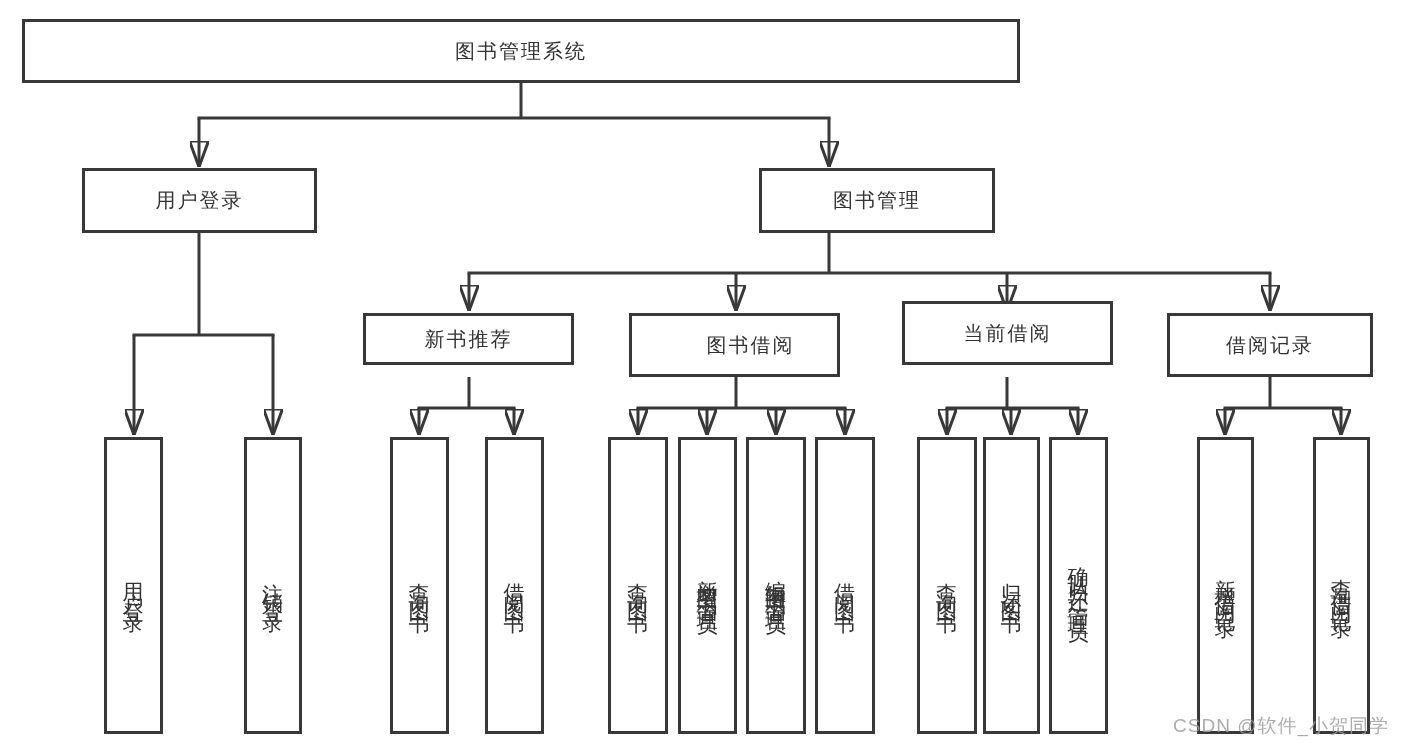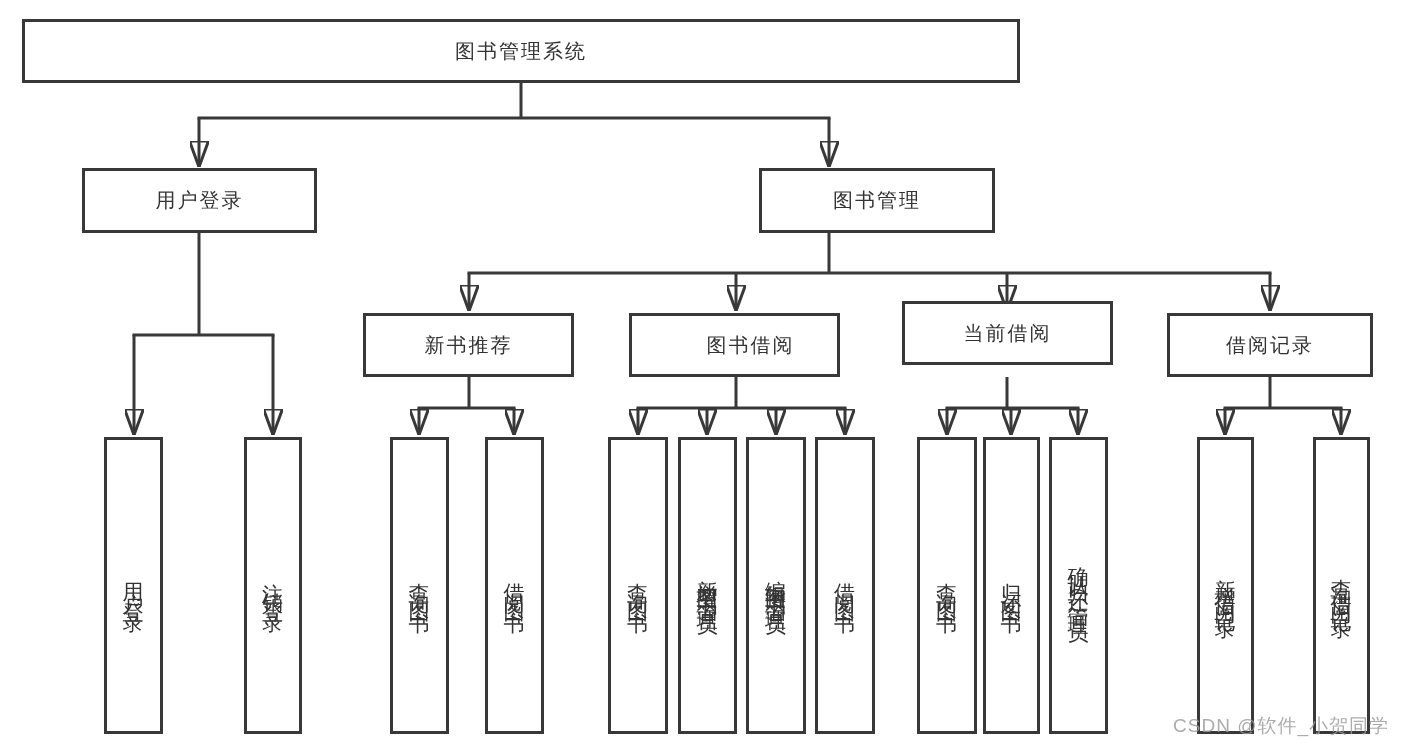--- a/index.html
+++ b/index.html
@@ -73,21 +73,21 @@
     <line x1="1078" y1="408" x2="1078" y2="435" marker-end="url(#arr)"></line>
     <line x1="1225" y1="408" x2="1225" y2="435" marker-end="url(#arr)"></line>
     <line x1="1341" y1="408" x2="1341" y2="435" marker-end="url(#arr)"></line>
   </svg>
 
   <div class="box h" style="left:22px;top:19px;width:998px;height:64px;">图书管理系统</div>
 
   <div class="box h" style="left:82px;top:168px;width:235px;height:65px;">用户登录</div>
   <div class="box h" style="left:711px;top:168px;width:236px;height:65px;margin-left:48px;">图书管理</div>
 
-  <div class="box h" style="left:363px;top:313px;width:211px;height:64px;">新书推荐</div>
+  <div class="box h" style="left:363px;top:313px;width:211px;height:52px;">新书推荐</div>
   <div class="box h" style="left:629px;top:313px;width:211px;height:64px;padding-left:32px;">图书借阅</div>
   <div class="box h" style="left:902px;top:301px;width:211px;height:64px;">当前借阅</div>
   <div class="box h" style="left:1167px;top:313px;width:206px;height:64px;">借阅记录</div>
 
   <div class="box v vs" style="left:104px;top:437px;width:59px;height:297px;">用户登录</div>
   <div class="box v vs" style="left:244px;top:437px;width:58px;height:297px;">注销登录</div>
 
   <div class="box v vs" style="left:390px;top:437px;width:59px;height:297px;">查询图书</div>
   <div class="box v vs" style="left:485px;top:437px;width:59px;height:297px;">借阅图书</div>
 

